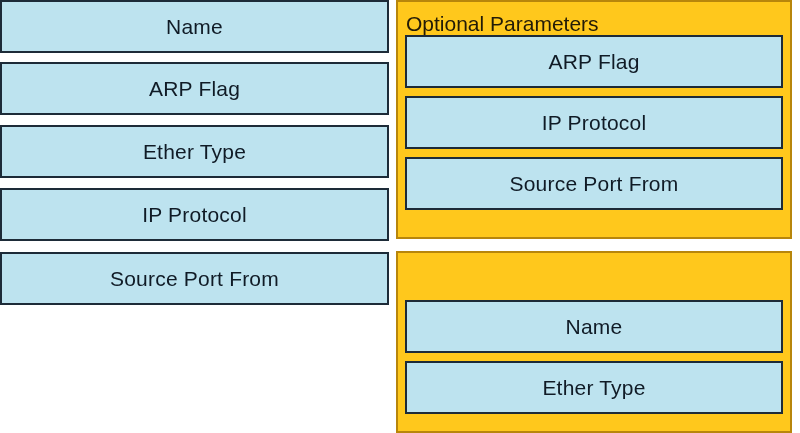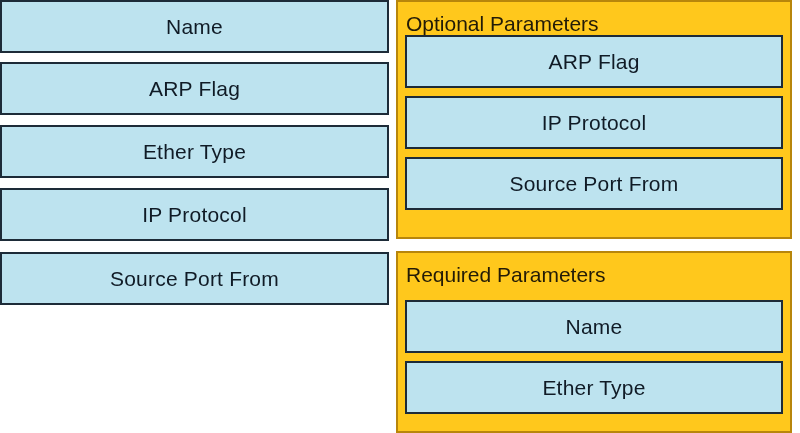--- a/index.html
+++ b/index.html
@@ -118,21 +118,20 @@
     </div>
     <div class="param-box gb1">
       <span>IP Protocol</span>
     </div>
     <div class="param-box gb2">
       <span>Source Port From</span>
     </div>
   </div>
 
   <div class="group-panel group-required">
-    <div class="group-title">Required Parameters</div>
     <div class="param-box gb0">
       <span>Name</span>
     </div>
     <div class="param-box gb1">
       <span>Ether Type</span>
     </div>
   </div>
 
 </div>
 

